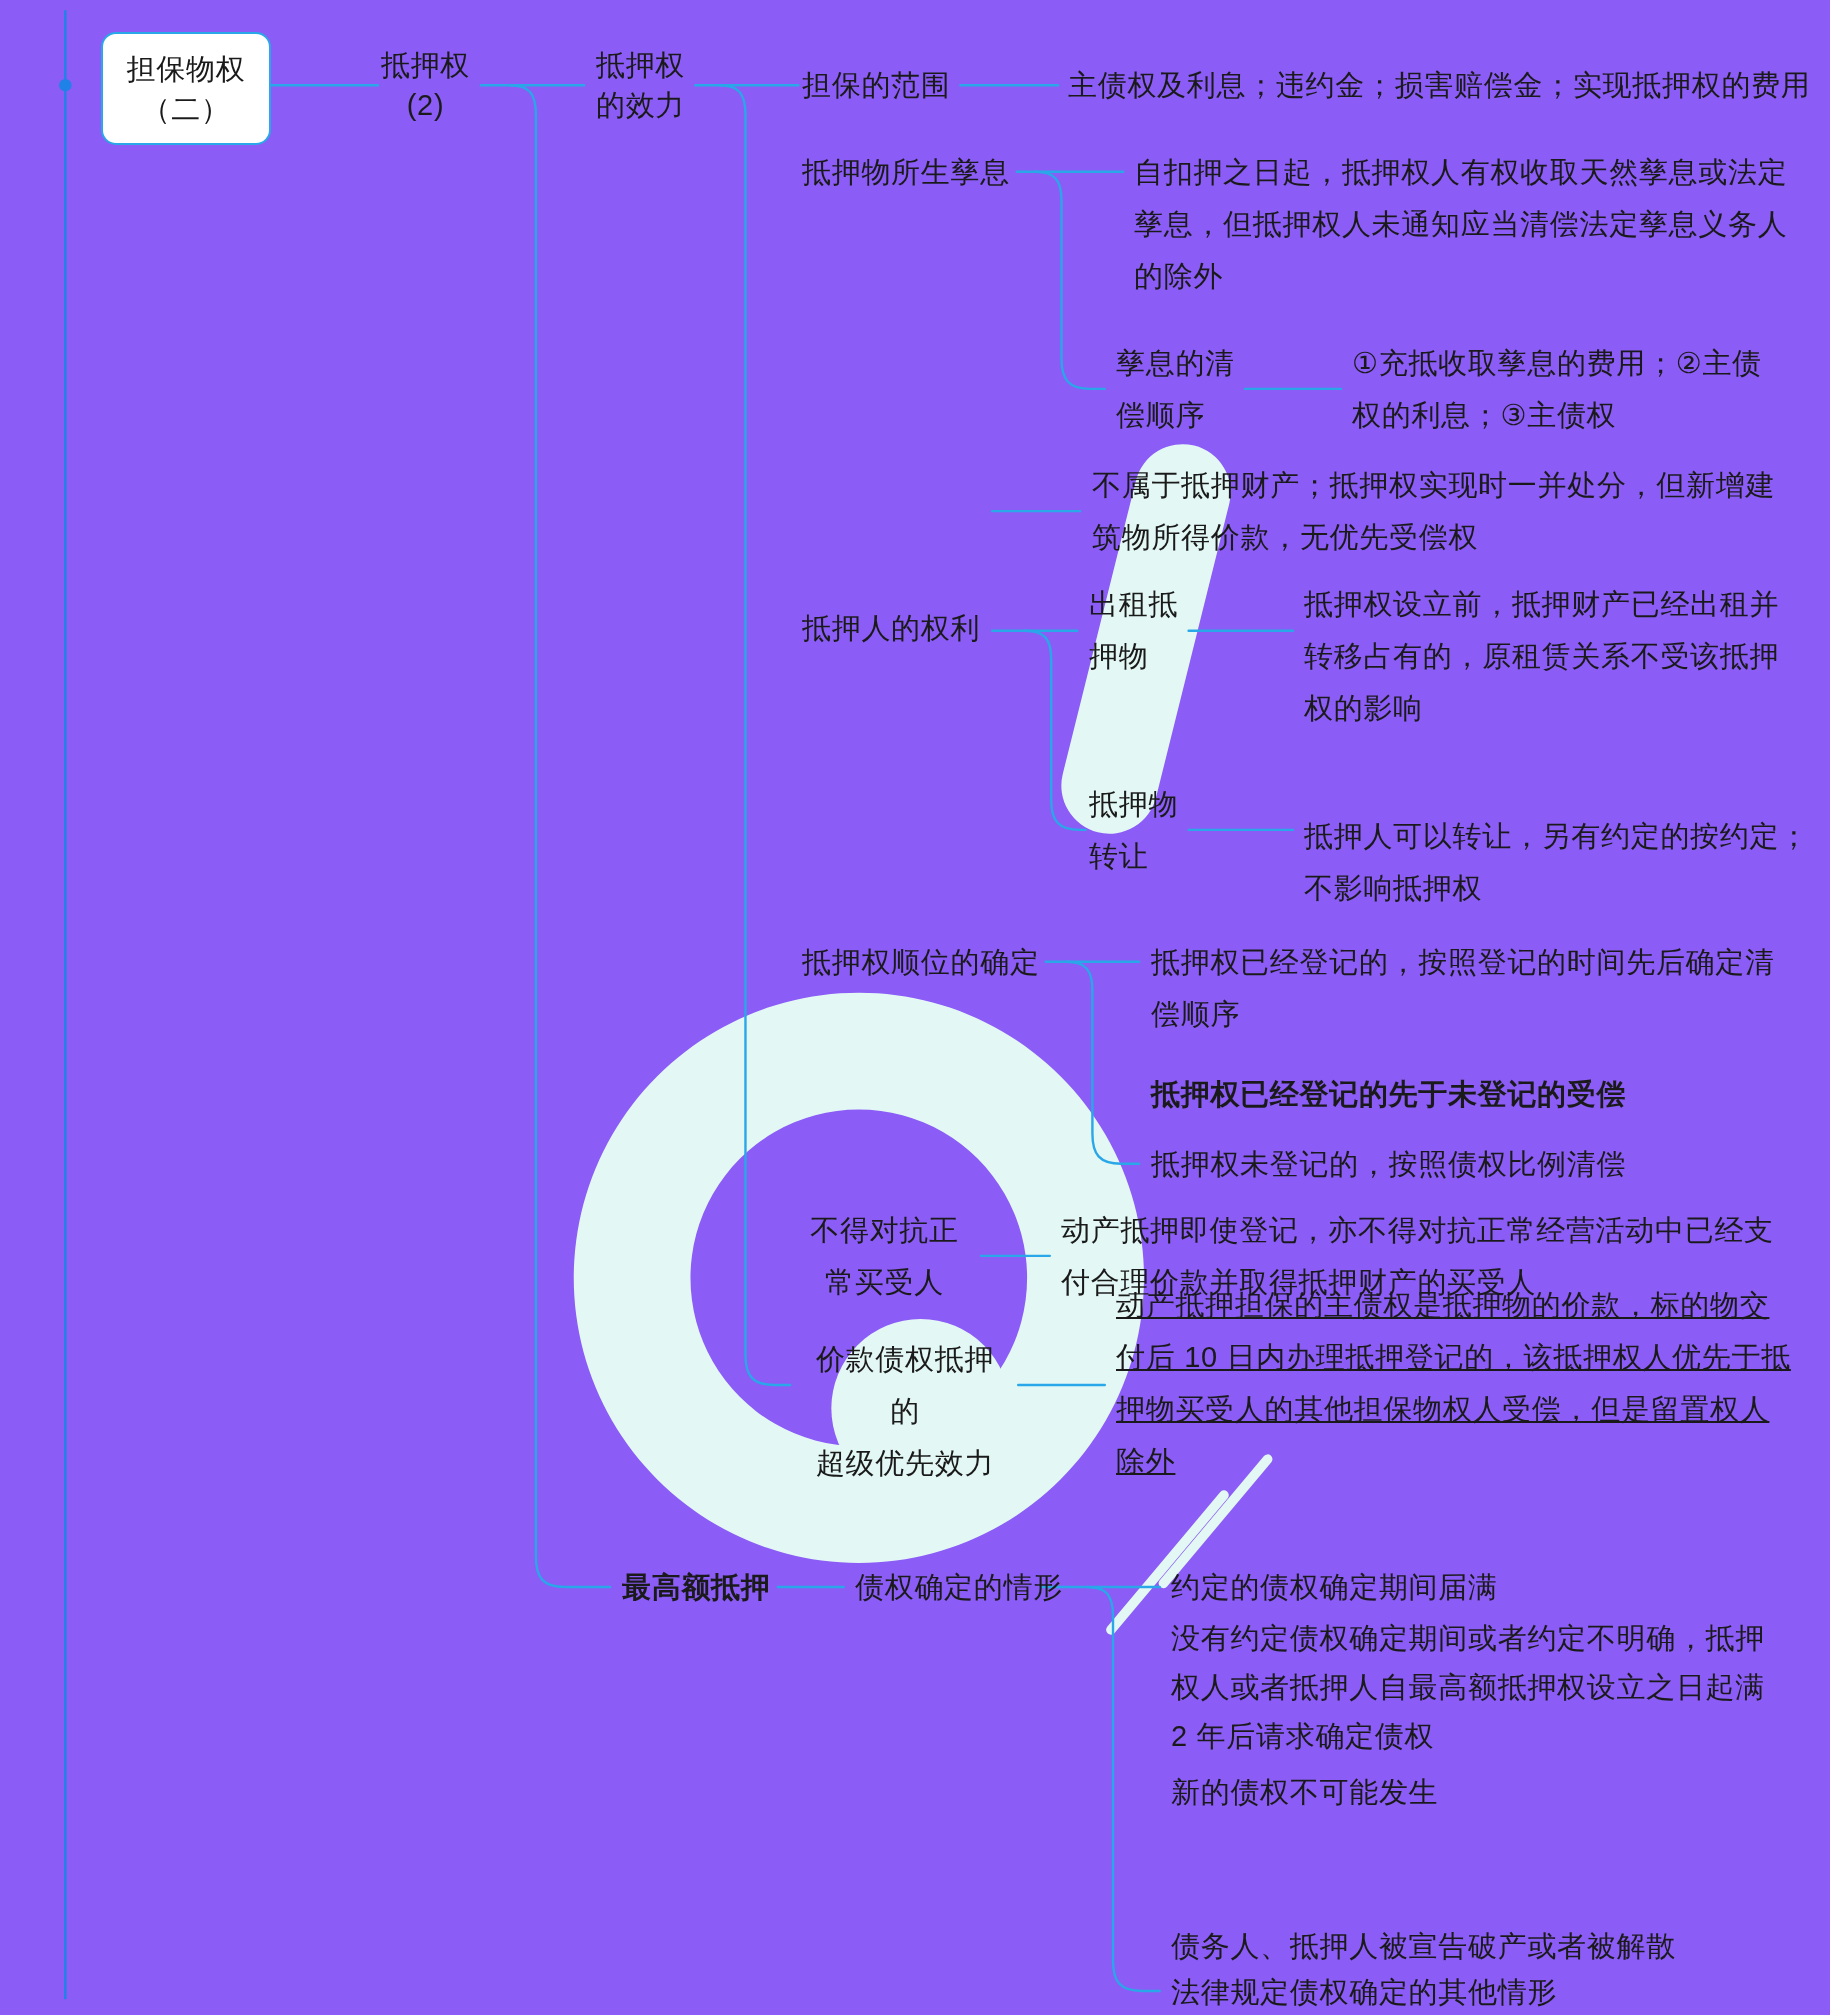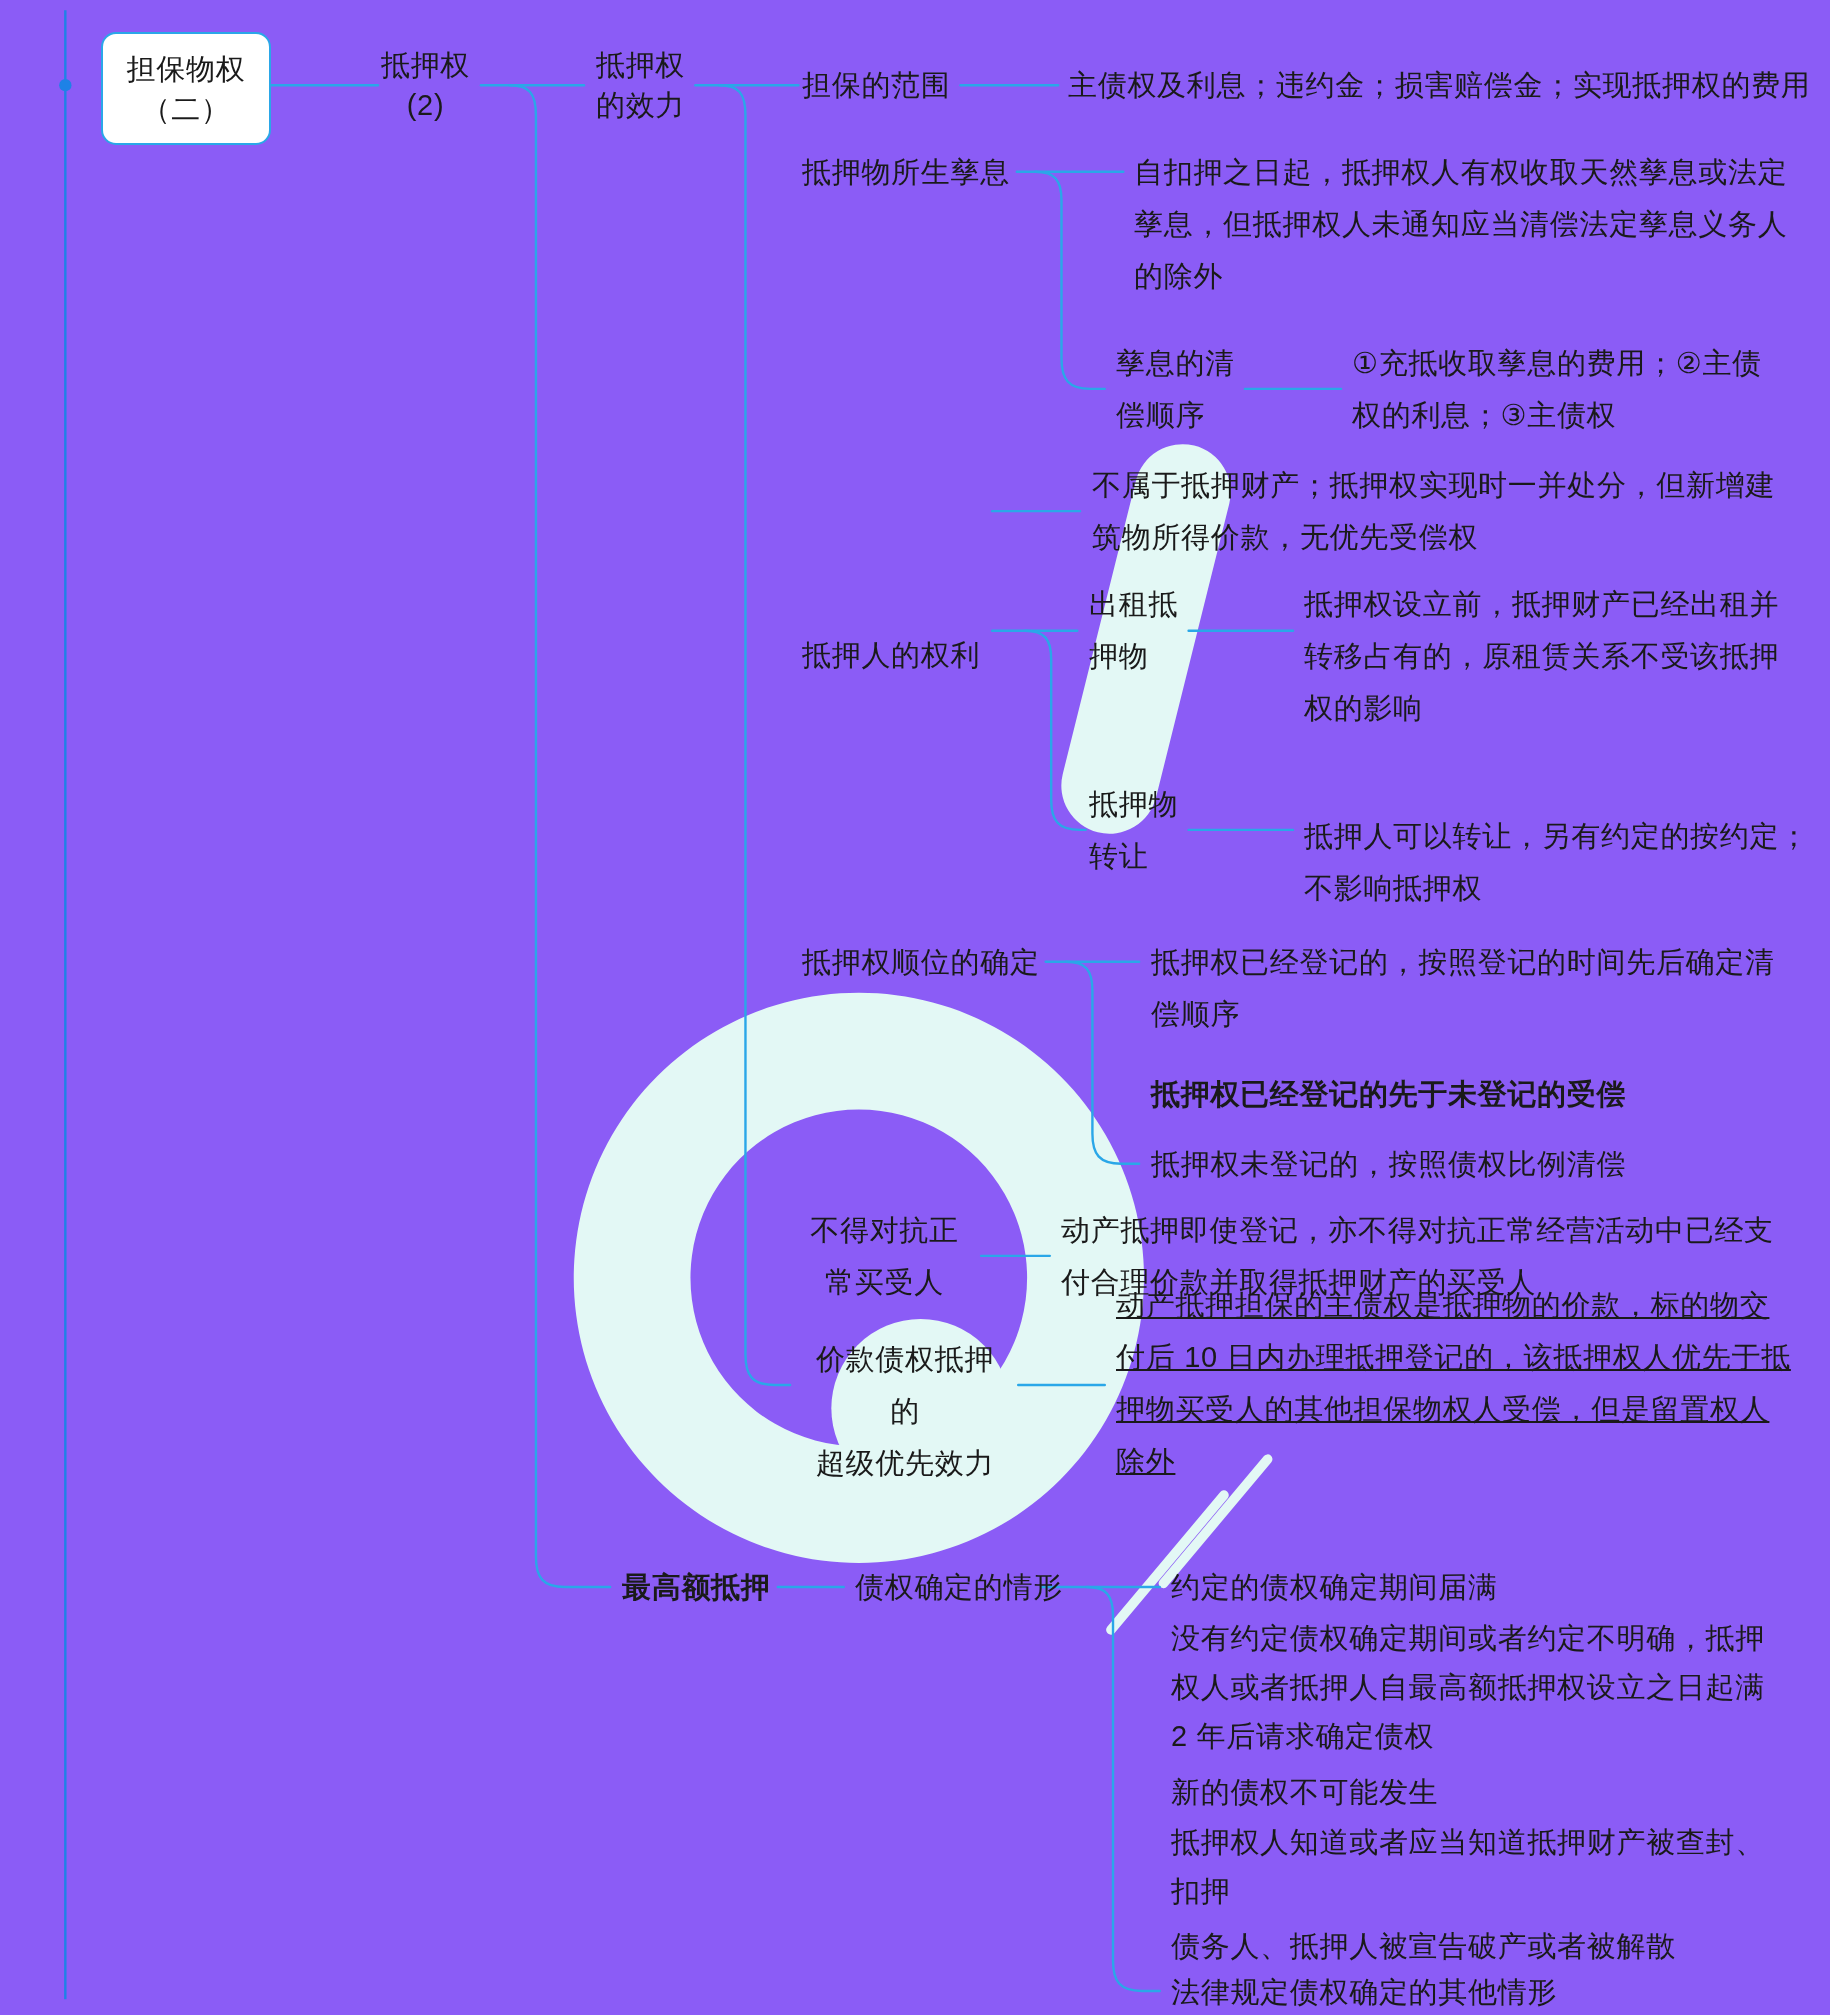--- a/index.html
+++ b/index.html
@@ -92,21 +92,21 @@
 孳息，但抵押权人未通知应当清偿法定孳息义务人
 的除外</div>
   <div class="node" style="left:1116px;top:337px;">孳息的清
 偿顺序</div>
   <div class="node" style="left:1352px;top:337px;">①充抵收取孳息的费用；②主债
 权的利息；③主债权</div>
 
   <div class="node" style="left:1092px;top:459px;">不属于抵押财产；抵押权实现时一并处分，但新增建
 筑物所得价款，无优先受偿权</div>
 
-  <div class="node" style="left:802px;top:629px;">抵押人的权利</div>
+  <div class="node" style="left:802px;top:602px;">抵押人的权利</div>
   <div class="node" style="left:1089px;top:578px;">出租抵
 押物</div>
   <div class="node" style="left:1304px;top:578px;">抵押权设立前，抵押财产已经出租并
 转移占有的，原租赁关系不受该抵押
 权的影响</div>
   <div class="node" style="left:1089px;top:778px;">抵押物
 转让</div>
   <div class="node" style="left:1304px;top:810px;">抵押人可以转让，另有约定的按约定；
 不影响抵押权</div>
 
@@ -128,19 +128,17 @@
 押物买受人的其他担保物权人受偿，但是留置权人
 除外</div>
 
   <div class="node" style="left:622px;top:1561px;font-weight:bold;">最高额抵押</div>
   <div class="node" style="left:855px;top:1561px;">债权确定的情形</div>
   <div class="node" style="left:1171px;top:1561px;">约定的债权确定期间届满</div>
   <div class="node lh72" style="left:1171px;top:1614px;">没有约定债权确定期间或者约定不明确，抵押
 权人或者抵押人自最高额抵押权设立之日起满
 2 年后请求确定债权</div>
   <div class="node" style="left:1171px;top:1766px;">新的债权不可能发生</div>
-  <div class="node lh72" style="left:1171px;top:1818px;">抵押权人知道或者应当知道抵押财产被查封、
-扣押</div>
   <div class="node" style="left:1171px;top:1920px;">债务人、抵押人被宣告破产或者被解散</div>
   <div class="node" style="left:1171px;top:1966px;">法律规定债权确定的其他情形</div>
 
 </div>
 
 
 </body></html>

